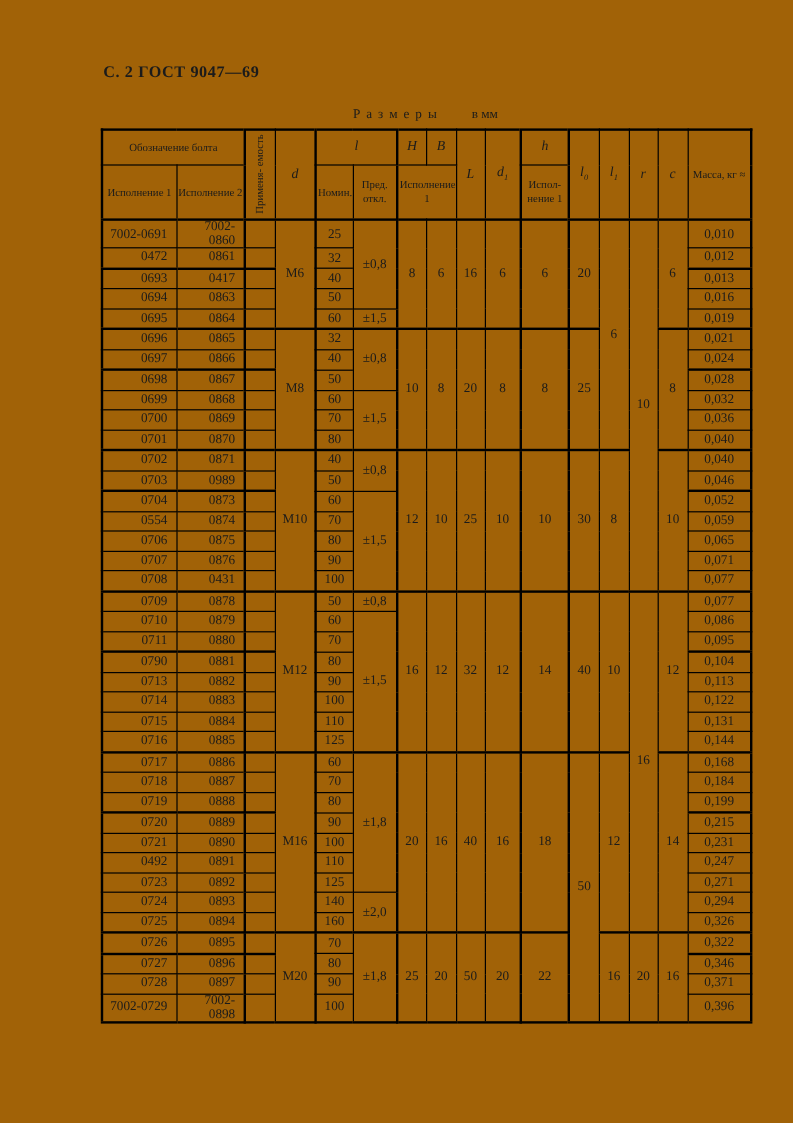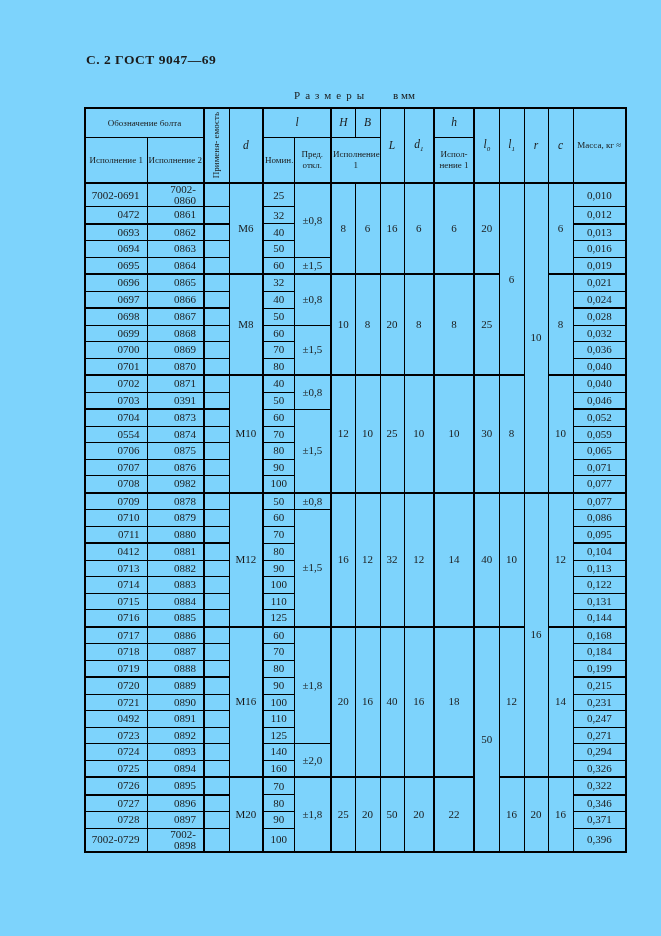--- a/index.html
+++ b/index.html
@@ -1,20 +1,20 @@
 <!DOCTYPE html>
 <html><head>
 <meta charset="utf-8">
 <style>
   html,body { margin:0; padding:0; background:#e8e8e8; }
   .page {
     position: relative;
     width: 661px;
     height: 936px;
-    background: #7dd3fc;
+    background: #a16207;
     font-family: "Liberation Serif", "DejaVu Serif", serif;
     color: #1b1b1b;
     overflow: hidden;
   }
   .doc-title {
     position: absolute;
     left: 86px;
     top: 52px;
     font-size: 13.5px;
     font-weight: bold;
@@ -153,21 +153,21 @@
         </tr>
         <tr>
           <td class="c-isp1 bb2">0472</td>
           <td class="c-isp2 br2 bb2">0861</td>
           <td class="c-primen bb2"></td>
           <td class="c-nomin">32</td>
           <td class="c-massa bb2">0,012</td>
         </tr>
         <tr>
           <td class="c-isp1">0693</td>
-          <td class="c-isp2 br2">0862</td>
+          <td class="c-isp2 br2">0417</td>
           <td class="c-primen"></td>
           <td class="c-nomin">40</td>
           <td class="c-massa">0,013</td>
         </tr>
         <tr>
           <td class="c-isp1">0694</td>
           <td class="c-isp2 br2">0863</td>
           <td class="c-primen"></td>
           <td class="c-nomin">50</td>
           <td class="c-massa">0,016</td>
@@ -244,21 +244,21 @@
           <td class="c-L bb2" rowspan="7">25</td>
           <td class="c-d1 br2 bb2" rowspan="7">10</td>
           <td class="c-h br2 bb2" rowspan="7">10</td>
           <td class="c-l0 bb2" rowspan="7">30</td>
           <td class="c-l1 bb2" rowspan="7">8</td>
           <td class="c-c bb2" rowspan="7">10</td>
           <td class="c-massa">0,040</td>
         </tr>
         <tr>
           <td class="c-isp1 bb2">0703</td>
-          <td class="c-isp2 br2 bb2">0391</td>
+          <td class="c-isp2 br2 bb2">0989</td>
           <td class="c-primen bb2"></td>
           <td class="c-nomin">50</td>
           <td class="c-massa bb2">0,046</td>
         </tr>
         <tr>
           <td class="c-isp1">0704</td>
           <td class="c-isp2 br2">0873</td>
           <td class="c-primen"></td>
           <td class="c-nomin">60</td>
           <td class="c-pred br2 bb2" rowspan="5">±1,5</td>
@@ -280,21 +280,21 @@
         </tr>
         <tr>
           <td class="c-isp1">0707</td>
           <td class="c-isp2 br2">0876</td>
           <td class="c-primen"></td>
           <td class="c-nomin">90</td>
           <td class="c-massa">0,071</td>
         </tr>
         <tr>
           <td class="c-isp1 bb2">0708</td>
-          <td class="c-isp2 br2 bb2">0982</td>
+          <td class="c-isp2 br2 bb2">0431</td>
           <td class="c-primen bb2"></td>
           <td class="c-nomin bb2">100</td>
           <td class="c-massa bb2">0,077</td>
         </tr>
         <tr>
           <td class="c-isp1">0709</td>
           <td class="c-isp2 br2">0878</td>
           <td class="c-primen"></td>
           <td class="c-d br2 bb2" rowspan="8">М12</td>
           <td class="c-nomin">50</td>
@@ -319,21 +319,21 @@
           <td class="c-massa">0,086</td>
         </tr>
         <tr>
           <td class="c-isp1 bb2">0711</td>
           <td class="c-isp2 br2 bb2">0880</td>
           <td class="c-primen bb2"></td>
           <td class="c-nomin">70</td>
           <td class="c-massa bb2">0,095</td>
         </tr>
         <tr>
-          <td class="c-isp1">0412</td>
+          <td class="c-isp1">0790</td>
           <td class="c-isp2 br2">0881</td>
           <td class="c-primen"></td>
           <td class="c-nomin">80</td>
           <td class="c-massa">0,104</td>
         </tr>
         <tr>
           <td class="c-isp1">0713</td>
           <td class="c-isp2 br2">0882</td>
           <td class="c-primen"></td>
           <td class="c-nomin">90</td>

